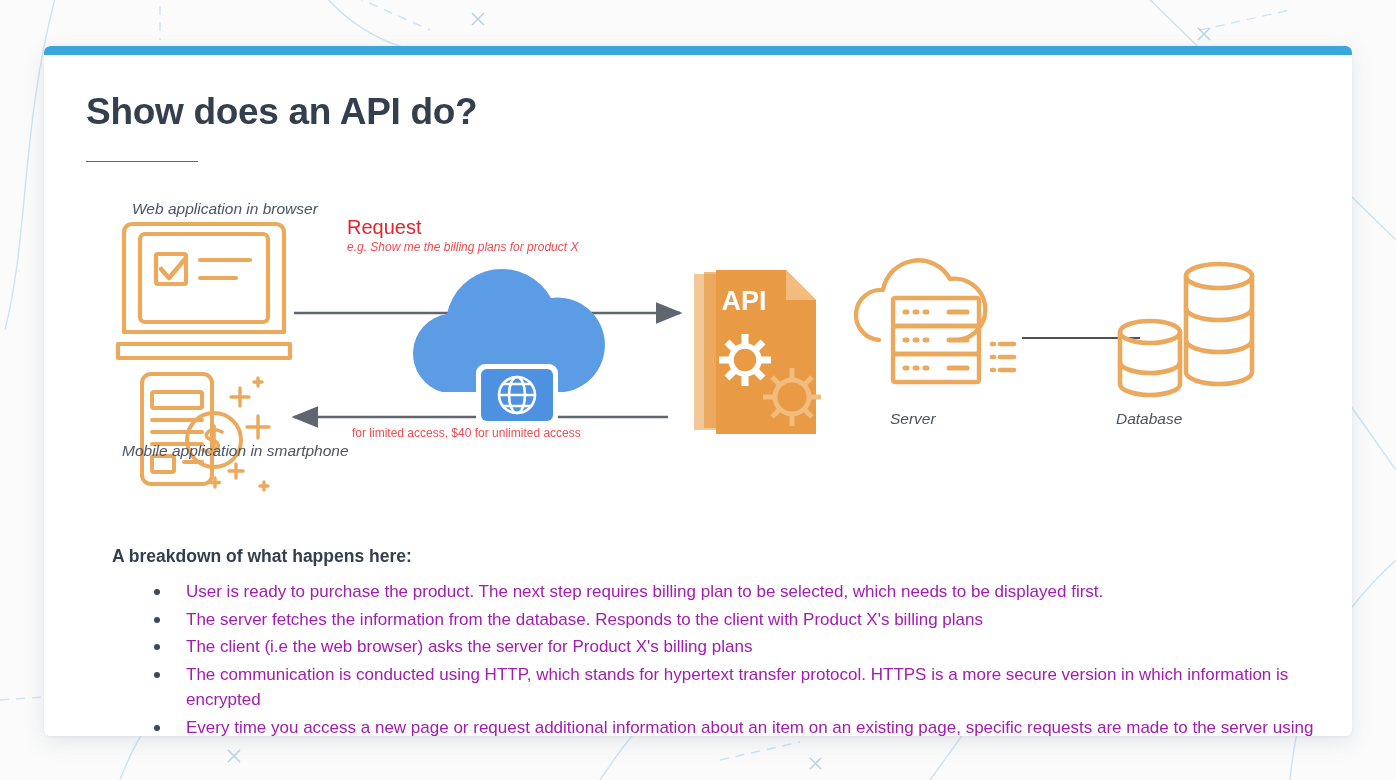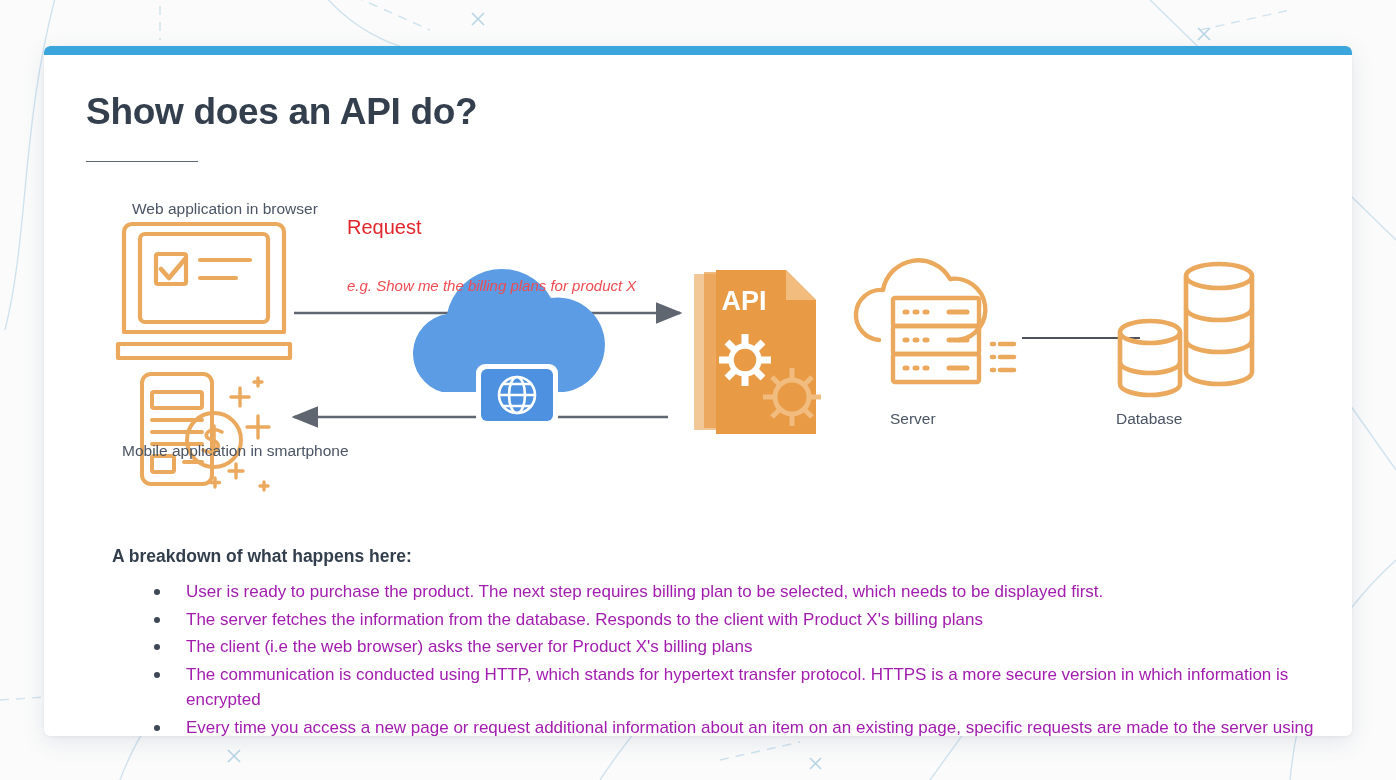--- a/index.html
+++ b/index.html
@@ -63,33 +63,34 @@
     left: 0; top: 146px;
     width: 1308px; height: 320px;
   }
   .diagram svg { display: block; }
 
   .dlabel {
     position: absolute;
     font-size: 15.5px;
     color: #4a5463;
     white-space: nowrap;
+    font-style: italic;
   }
   .dlabel-web    { left: 88px;  top: 8px; }
   .dlabel-mobile { left: 78px;  top: 250px; }
   .dlabel-server { left: 846px; top: 218px; }
   .dlabel-db     { left: 1072px;top: 218px; }
 
   .annot { position: absolute; white-space: nowrap; }
   .annot-title {
     font-size: 20px; font-weight: normal; color: #e0252b;
     line-height: 1.25;
   }
   .annot-body {
-    font-size: 15px; color: #ef4b52; line-height: 1.3; margin-top: 36px;
+    font-size: 12px; color: #ef4b52; line-height: 1.3;
   }
   .annot-req { left: 303px; top: 23px; }
   .annot-req .annot-body { font-style: italic; }
   .annot-resp { left: 308px; top: 234px; }
 
   
   .breakdown-heading {
     position: absolute;
     left: 68px; top: 500px;
     font-size: 17.5px; font-weight: bold;
@@ -272,20 +273,21 @@
     <div class="dlabel dlabel-mobile">Mobile application in smartphone</div>
     <div class="dlabel dlabel-server">Server</div>
     <div class="dlabel dlabel-db">Database</div>
 
     <div class="annot annot-req">
       <div class="annot-title">Request</div>
       <div class="annot-body">e.g. Show me the billing plans for product X</div>
     </div>
 
     <div class="annot annot-resp">
+      <div class="annot-body">for limited access, $40 for unlimited access</div>
     </div>
   </div>
 
   <h2 class="breakdown-heading">A breakdown of what happens here:</h2>
 
   <ul class="bullet-list">
     <li>User is ready to purchase the product. The next step requires billing plan to be selected, which needs to be displayed first.</li>
     <li>The server fetches the information from the database. Responds to the client with Product X's billing plans</li>
     <li>The client (i.e the web browser) asks the server for Product X's billing plans</li>
     <li>The communication is conducted using HTTP, which stands for hypertext transfer protocol. HTTPS is a more secure version in which information is encrypted</li>

